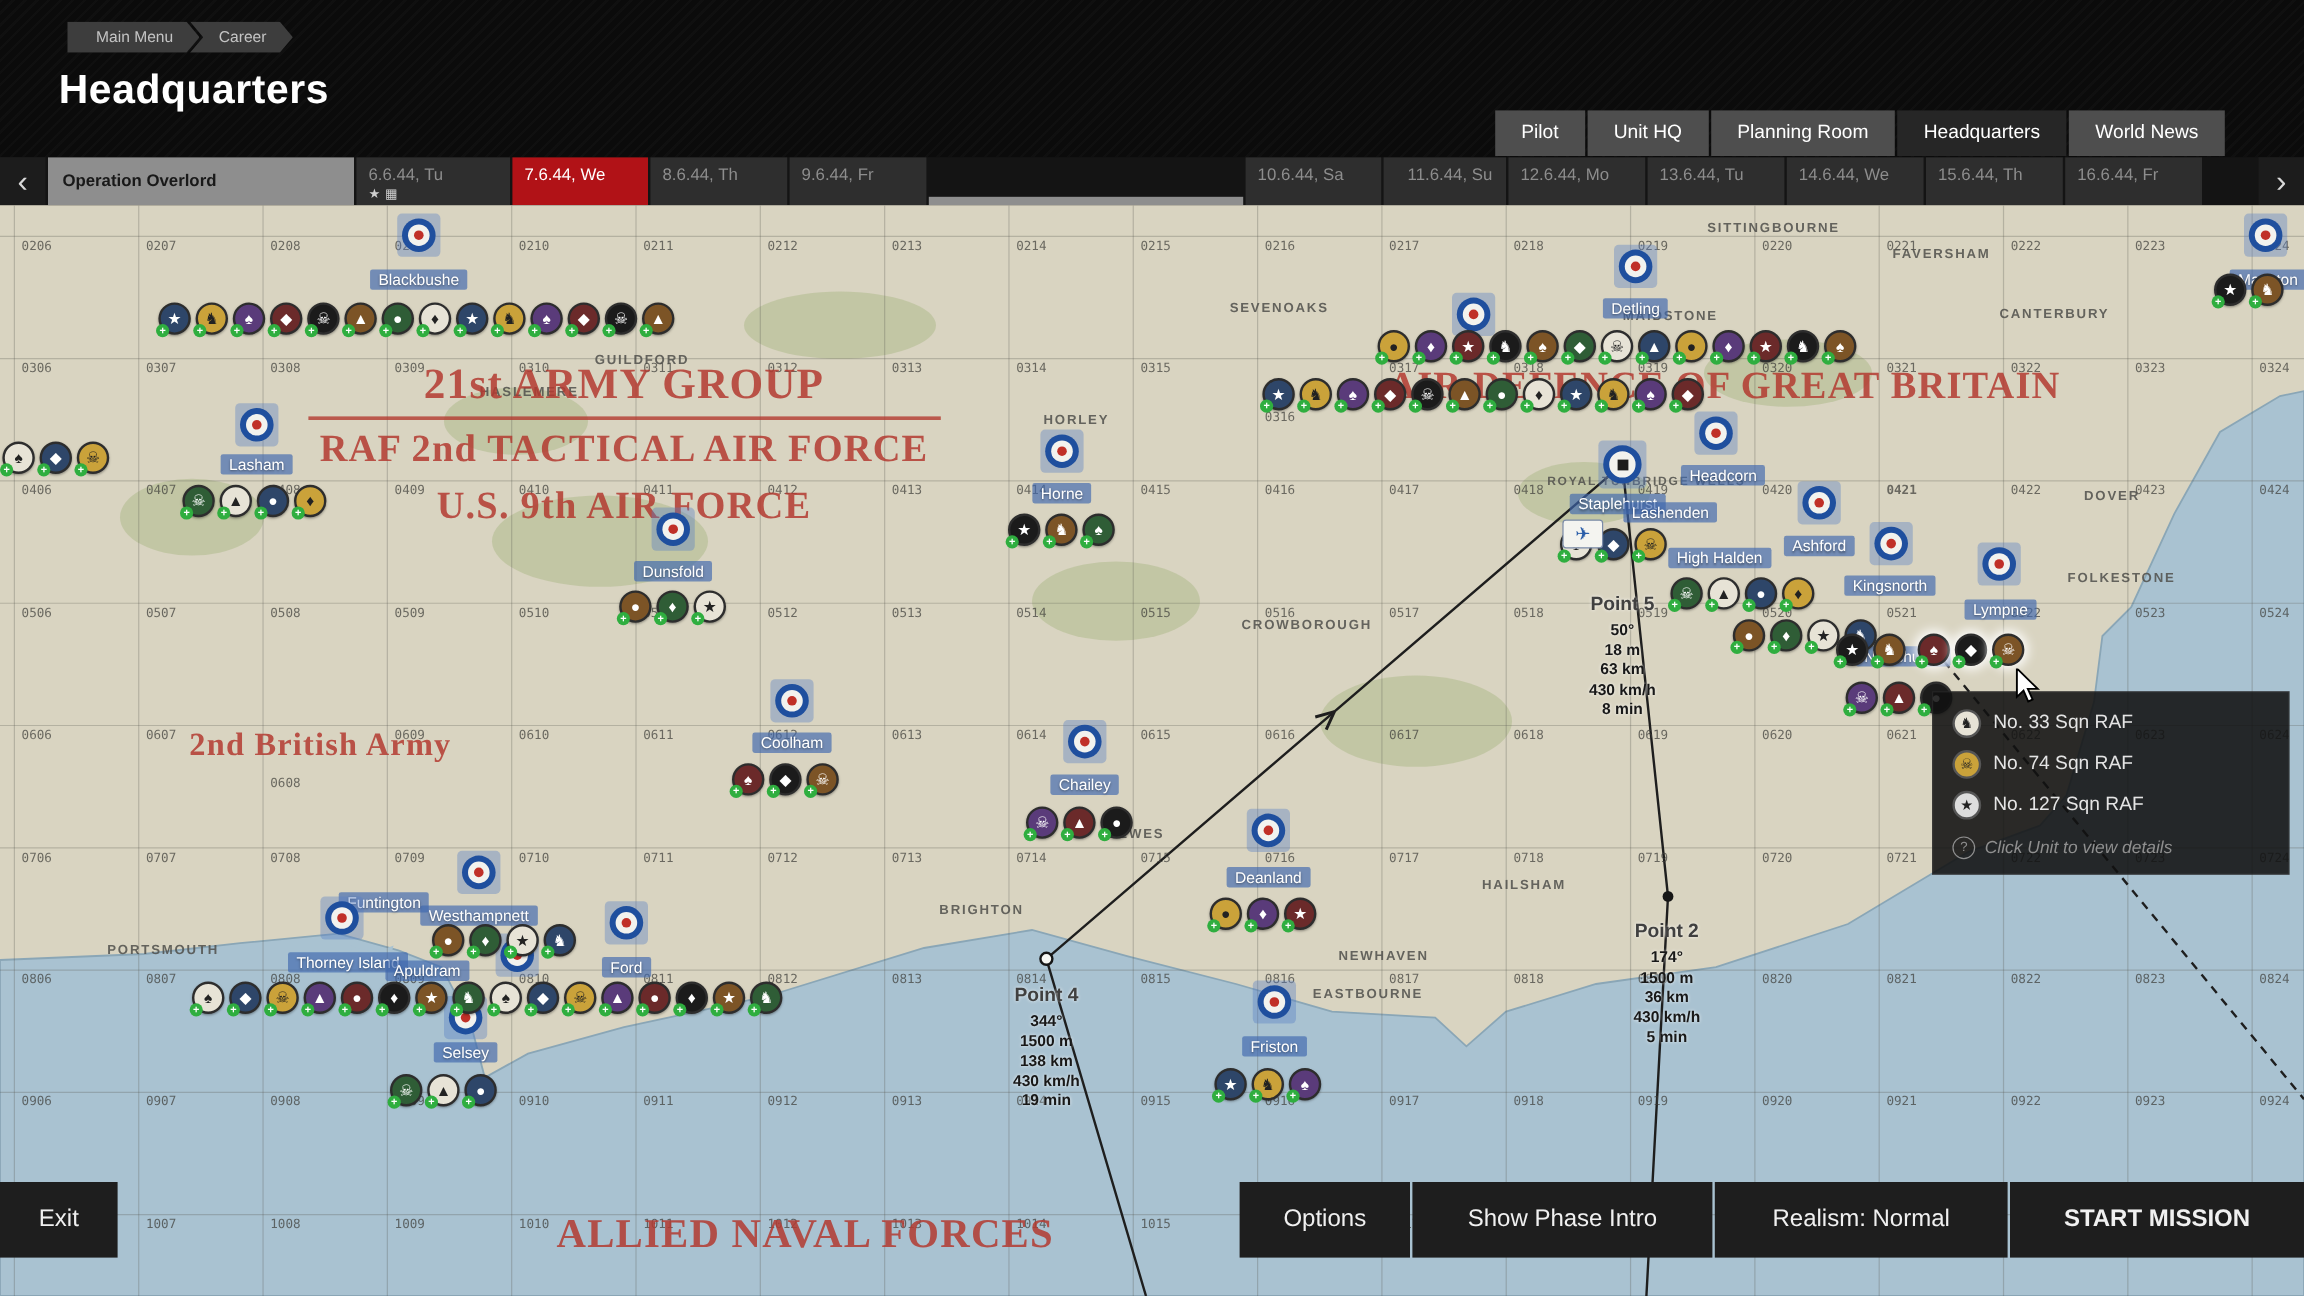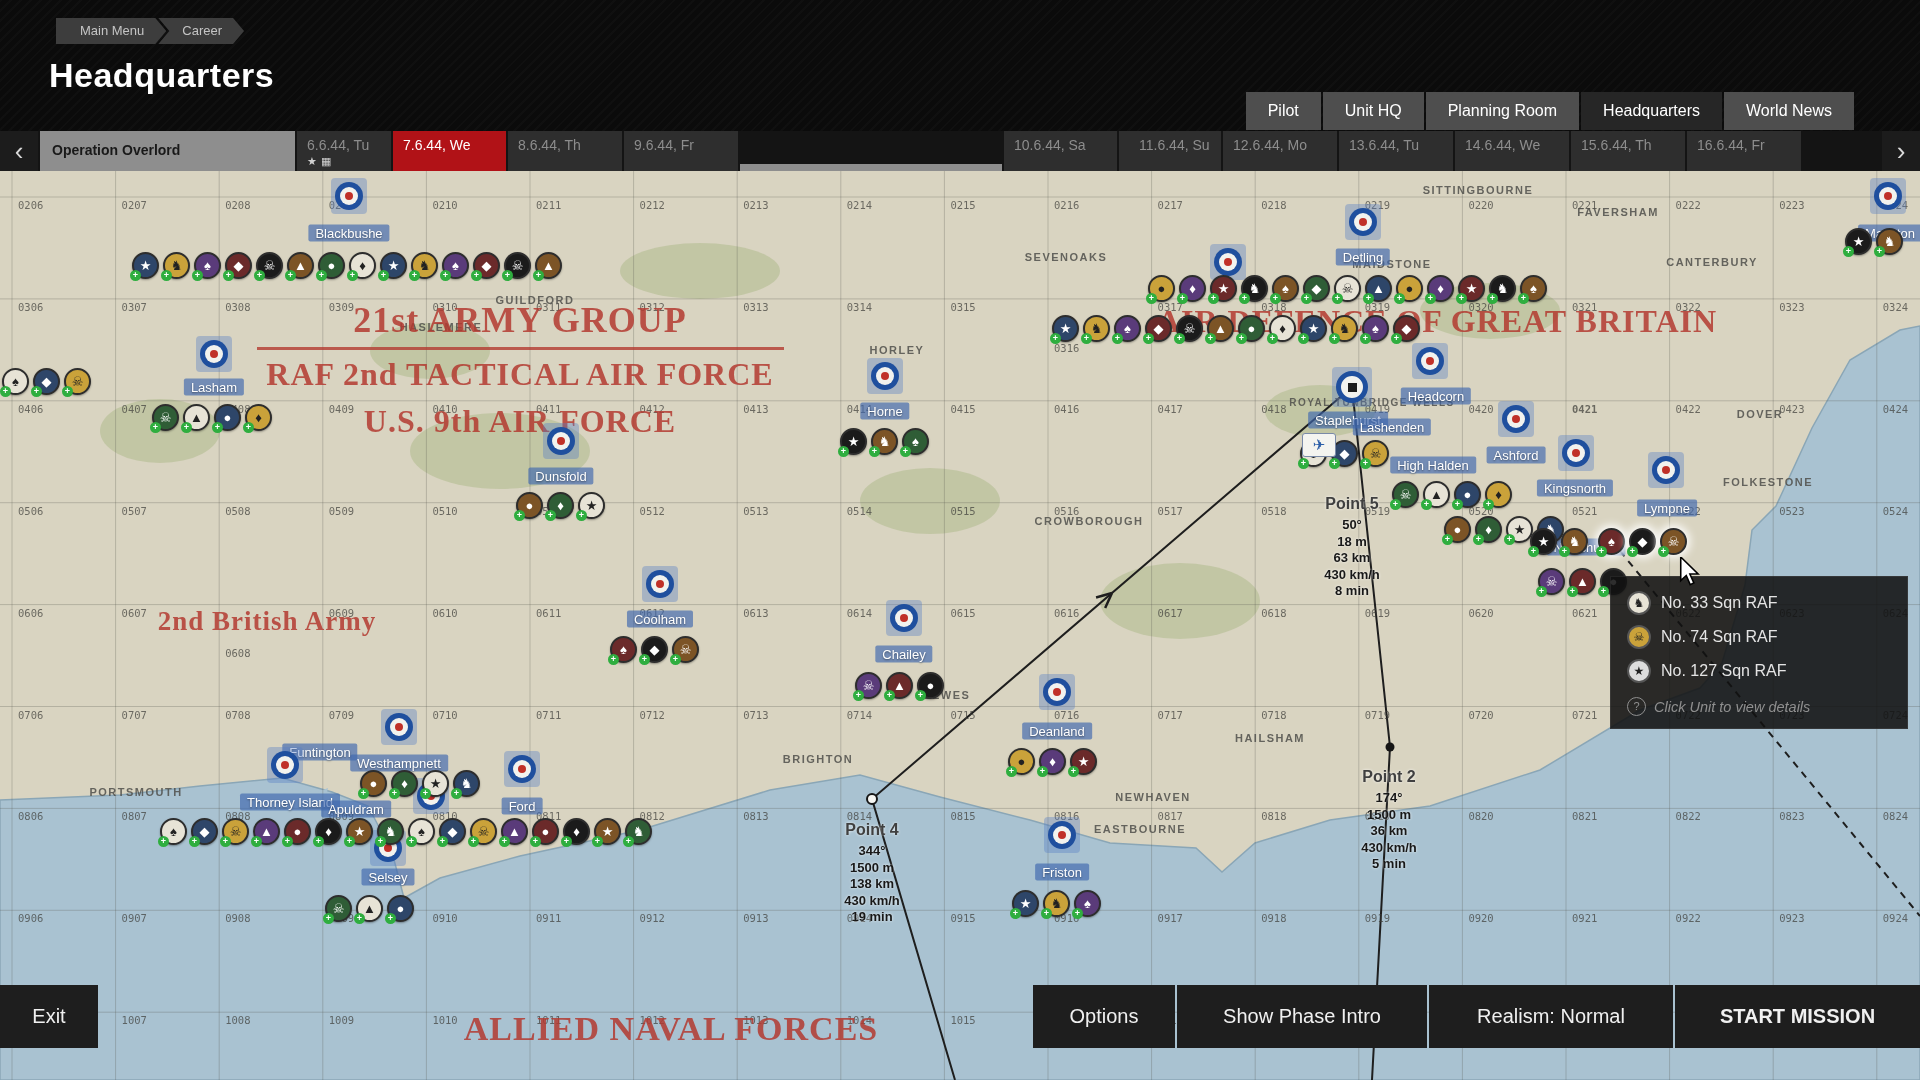--- a/index.html
+++ b/index.html
@@ -110,21 +110,21 @@
   </div>
 
   <div class="timeline">
     <div class="tl-nav">
       <span>‹</span>
     </div>
     <div id="timeline-items">
         <div class="tl-item tl-phase" style="width: 255px;">
           <span>Operation Overlord</span>
         </div>
-        <div class="tl-item tl-date" style="width: 94px;"><span>6.6.44, Tu</span><div class="tl-icons">
+        <div class="tl-item tl-date" style="width: 128px;"><span>6.6.44, Tu</span><div class="tl-icons">
             <span>★</span>
             <span>▦</span>
           </div></div>
         <div class="tl-item tl-date active" style="width: 113px;"><span>7.6.44, We</span></div>
         <div class="tl-item tl-date" style="width: 114px;"><span>8.6.44, Th</span></div>
         <div class="tl-item tl-date" style="width: 114px;"><span>9.6.44, Fr</span></div>
         <div class="tl-item tl-phase" style="width: 262px; margin-top: 33px;">
           <span>Breakout from the Beachhead</span>
         </div>
         <div class="tl-item tl-date" style="width: 113px;"><span>10.6.44, Sa</span></div>

